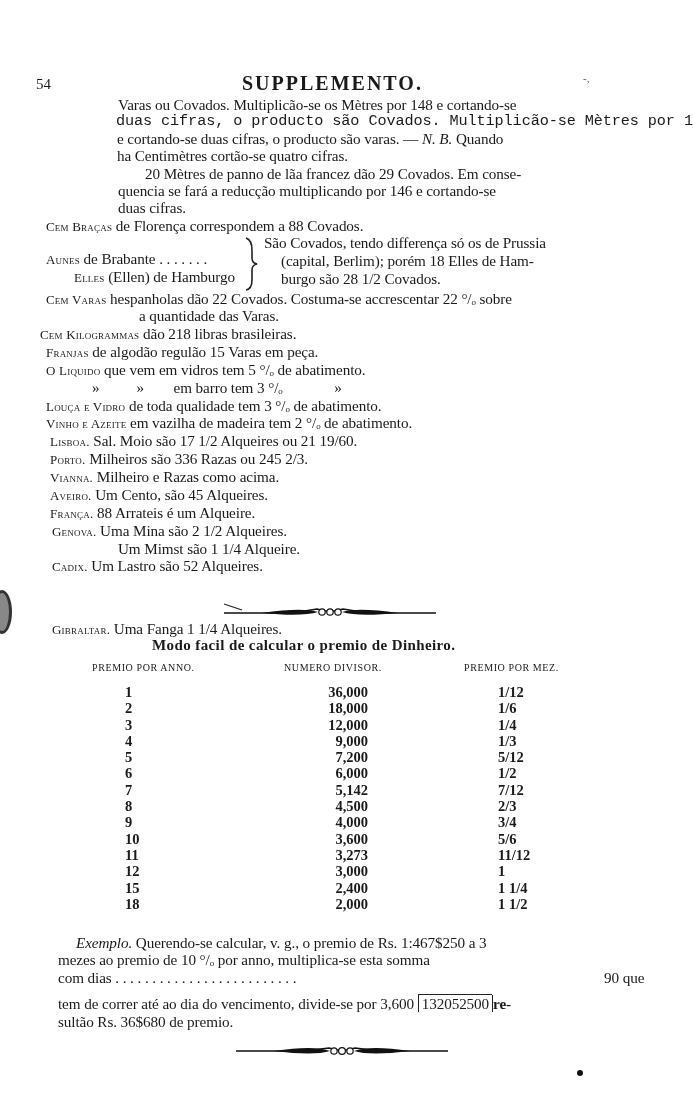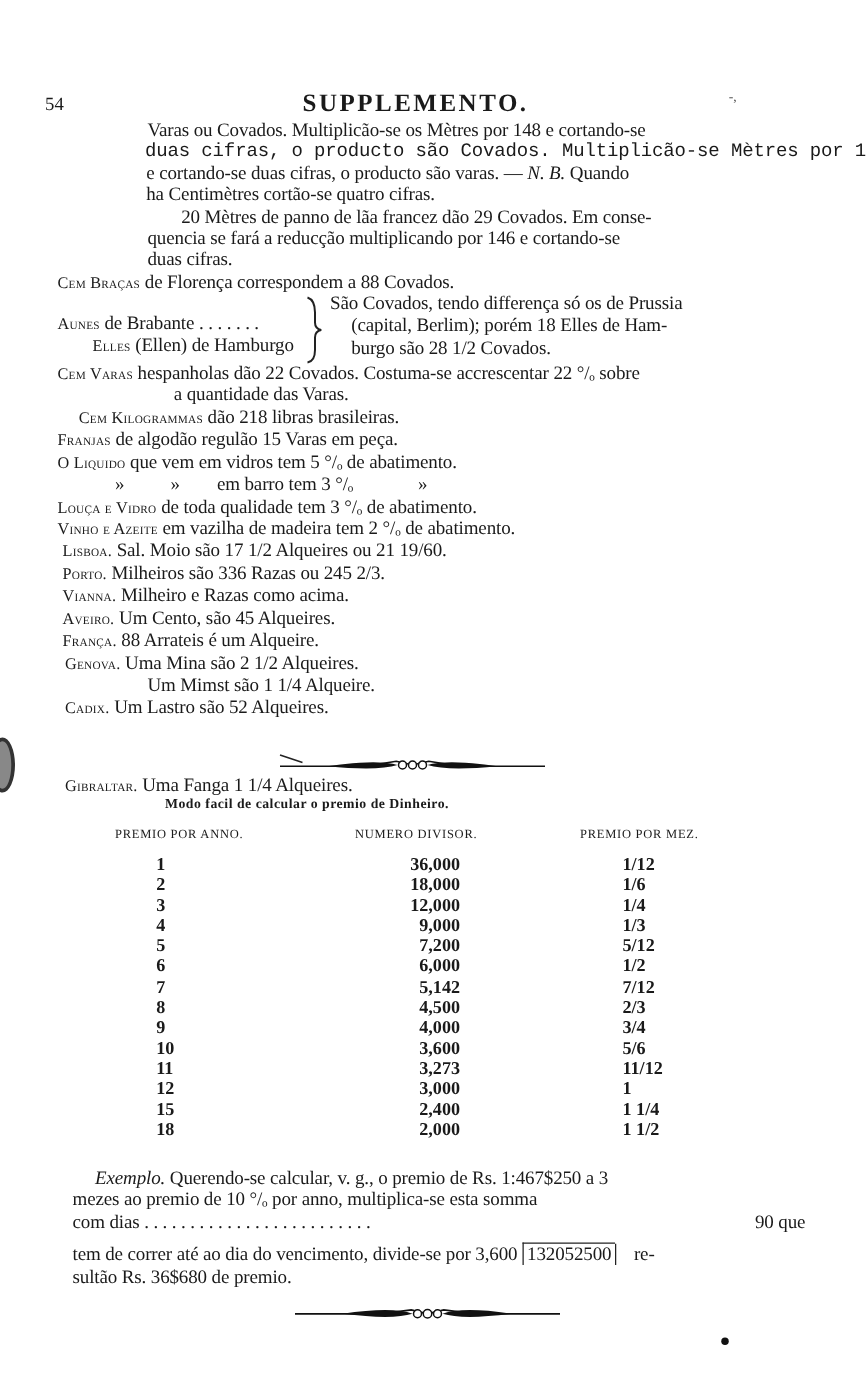--- a/index.html
+++ b/index.html
@@ -5,21 +5,21 @@
   html, body { margin:0; padding:0; background:#ffffff; }
   body { width:693px; height:1114px; position:relative; overflow:hidden;
          font-family:"Liberation Serif","DejaVu Serif",serif; color:#1a1a1a; }
   .abs { position:absolute; white-space:nowrap; }
   .t { font-size:15.2px; line-height:17px; letter-spacing:-0.1px; }
   .sc { font-variant:small-caps; font-size:13px; letter-spacing:0.2px; }
   .pagenum { left:36px; top:76px; font-weight:normal; font-size:15px; }
   .header { left:242px; top:72px; font-weight:bold; font-size:20px; letter-spacing:2px; }
   .corner-mark { left:583px; top:72px; font-size:11px; color:#555; }
   .ornament { position:absolute; }
-  .table-title { left:132px; top:637px; font-weight:bold; font-size:11px; letter-spacing:0.4px; }
+  .table-title { left:152px; top:637px; font-weight:bold; font-size:15px; letter-spacing:0.4px; }
   .th { font-size:10px; letter-spacing:0.6px; top:662px; }
   .col1, .col2, .col3 { position:absolute; font-size:14.5px; line-height:16.3px; font-weight:bold; }
   .col1 { left:125px; top:684px; width:40px; text-align:left; }
   .col2 { left:290px; top:684px; width:78px; text-align:right; }
   .col3 { left:498px; top:684px; width:60px; text-align:left; }
   .row { height:16.3px; }
   .edge-blob { left:-8px; top:590px; width:14px; height:38px; border-radius:50%; border:3px solid #333; background:#888; }
   .dot { left:577px; top:1070px; width:6px; height:6px; border-radius:50%; background:#111; }
   .overline { border-top:1.5px solid #222; }
 </style>
@@ -49,21 +49,21 @@
 <svg class="abs" style="left:244px;top:236px;" width="16" height="56">
   <path d="M2 2 Q8 4 8 14 L8 22 Q8 27 13 28 Q8 29 8 34 L8 44 Q8 53 2 54" fill="none" stroke="#222" stroke-width="1.6"></path>
 </svg>
 <div class="abs t" style="left:264px;top:234px;">São Covados, tendo differença só os de Prussia</div>
 <div class="abs t" style="left:281px;top:252px;">(capital, Berlim); porém 18 Elles de Ham-</div>
 <div class="abs t" style="left:281px;top:270px;">burgo são 28 1/2 Covados.</div>
 
 <div class="abs t" style="left:46px;top:290px;"><span class="sc">Cem Varas</span><span> hespanholas dão 22 Covados. Costuma-se accrescentar 22 °/ₒ sobre</span></div>
 <div class="abs t" style="left:139px;top:307px;">a quantidade das Varas.</div>
 
-<div class="abs t" style="left:63px;top:325px;"><span class="sc">Cem Kilogrammas</span><span> dão 218 libras brasileiras.</span></div>
+<div class="abs t" style="left:40px;top:325px;"><span class="sc">Cem Kilogrammas</span><span> dão 218 libras brasileiras.</span></div>
 <div class="abs t" style="left:46px;top:343px;"><span class="sc">Franjas</span><span> de algodão regulão 15 Varas em peça.</span></div>
 <div class="abs t" style="left:46px;top:361px;"><span class="sc">O Liquido</span><span> que vem em vidros tem 5 °/ₒ de abatimento.</span></div>
 <div class="abs t" style="left:92px;top:379px;white-space:pre;">»          »        em barro tem 3 °/ₒ              »</div>
 <div class="abs t" style="left:46px;top:397px;"><span class="sc">Louça e Vidro</span><span> de toda qualidade tem 3 °/ₒ de abatimento.</span></div>
 <div class="abs t" style="left:46px;top:414px;"><span class="sc">Vinho e Azeite</span><span> em vazilha de madeira tem 2 °/ₒ de abatimento.</span></div>
 <div class="abs t" style="left:50px;top:432px;"><span class="sc">Lisboa.</span><span> Sal. Moio são 17 1/2 Alqueires ou 21 19/60.</span></div>
 <div class="abs t" style="left:50px;top:450px;"><span class="sc">Porto.</span><span> Milheiros são 336 Razas ou 245 2/3.</span></div>
 <div class="abs t" style="left:50px;top:468px;"><span class="sc">Vianna.</span><span> Milheiro e Razas como acima.</span></div>
 <div class="abs t" style="left:50px;top:486px;"><span class="sc">Aveiro.</span><span> Um Cento, são 45 Alqueires.</span></div>
 <div class="abs t" style="left:50px;top:504px;"><span class="sc">França.</span><span> 88 Arrateis é um Alqueire.</span></div>
@@ -135,21 +135,21 @@
     <div class="row">11/12</div>
     <div class="row">1</div>
     <div class="row">1 1/4</div>
     <div class="row">1 1/2</div>
   </div>
 
 <div class="abs t" style="left:76px;top:934px;"><i>Exemplo.</i><span> Querendo-se calcular, v. g., o premio de Rs. 1:467$250 a 3</span></div>
 <div class="abs t" style="left:58px;top:951px;">mezes ao premio de 10 °/ₒ por anno, multiplica-se esta somma</div>
 <div class="abs t" style="left:58px;top:969px;">com dias . . . . . . . . . . . . . . . . . . . . . . . . .</div>
 <div class="abs t" style="left:604px;top:969px;">90 que</div>
-<div class="abs t" style="left:58px;top:995px;"><span>tem de correr até ao dia do vencimento, divide-se por 3,600</span> <span style="border-left:1.3px solid #222;padding:0 3px;" class="overline">132052500</span><span style="border-left:1.3px solid #222;padding-left:14px;">re-</span></div>
+<div class="abs t" style="left:58px;top:995px;"><span>tem de correr até ao dia do vencimento, divide-se por 3,600</span> <span style="border-left:1.3px solid #222;padding:0 3px;" class="overline">132052500</span><span style="border-left:1.3px solid #222;padding-left:0;font-weight:bold;">re-</span></div>
 <div class="abs t" style="left:58px;top:1013px;">sultão Rs. 36$680 de premio.</div>
 
 <svg class="ornament" style="left:234px;top:1044px;" width="216" height="16">
   <path d="M2 7 L70 7 L95 4 L108 7 L121 4 L146 7 L214 7" fill="none" stroke="#111" stroke-width="1.4"></path>
   <path d="M40 7 Q80 1 96 7 Q80 12 40 7 Z" fill="#111"></path>
   <path d="M176 7 Q136 1 120 7 Q136 12 176 7 Z" fill="#111"></path>
   <circle cx="100" cy="7" r="3.2" fill="#fff" stroke="#111" stroke-width="1.2"></circle>
   <circle cx="108" cy="7" r="3.4" fill="#fff" stroke="#111" stroke-width="1.2"></circle>
   <circle cx="116" cy="7" r="3.2" fill="#fff" stroke="#111" stroke-width="1.2"></circle>
 </svg>

